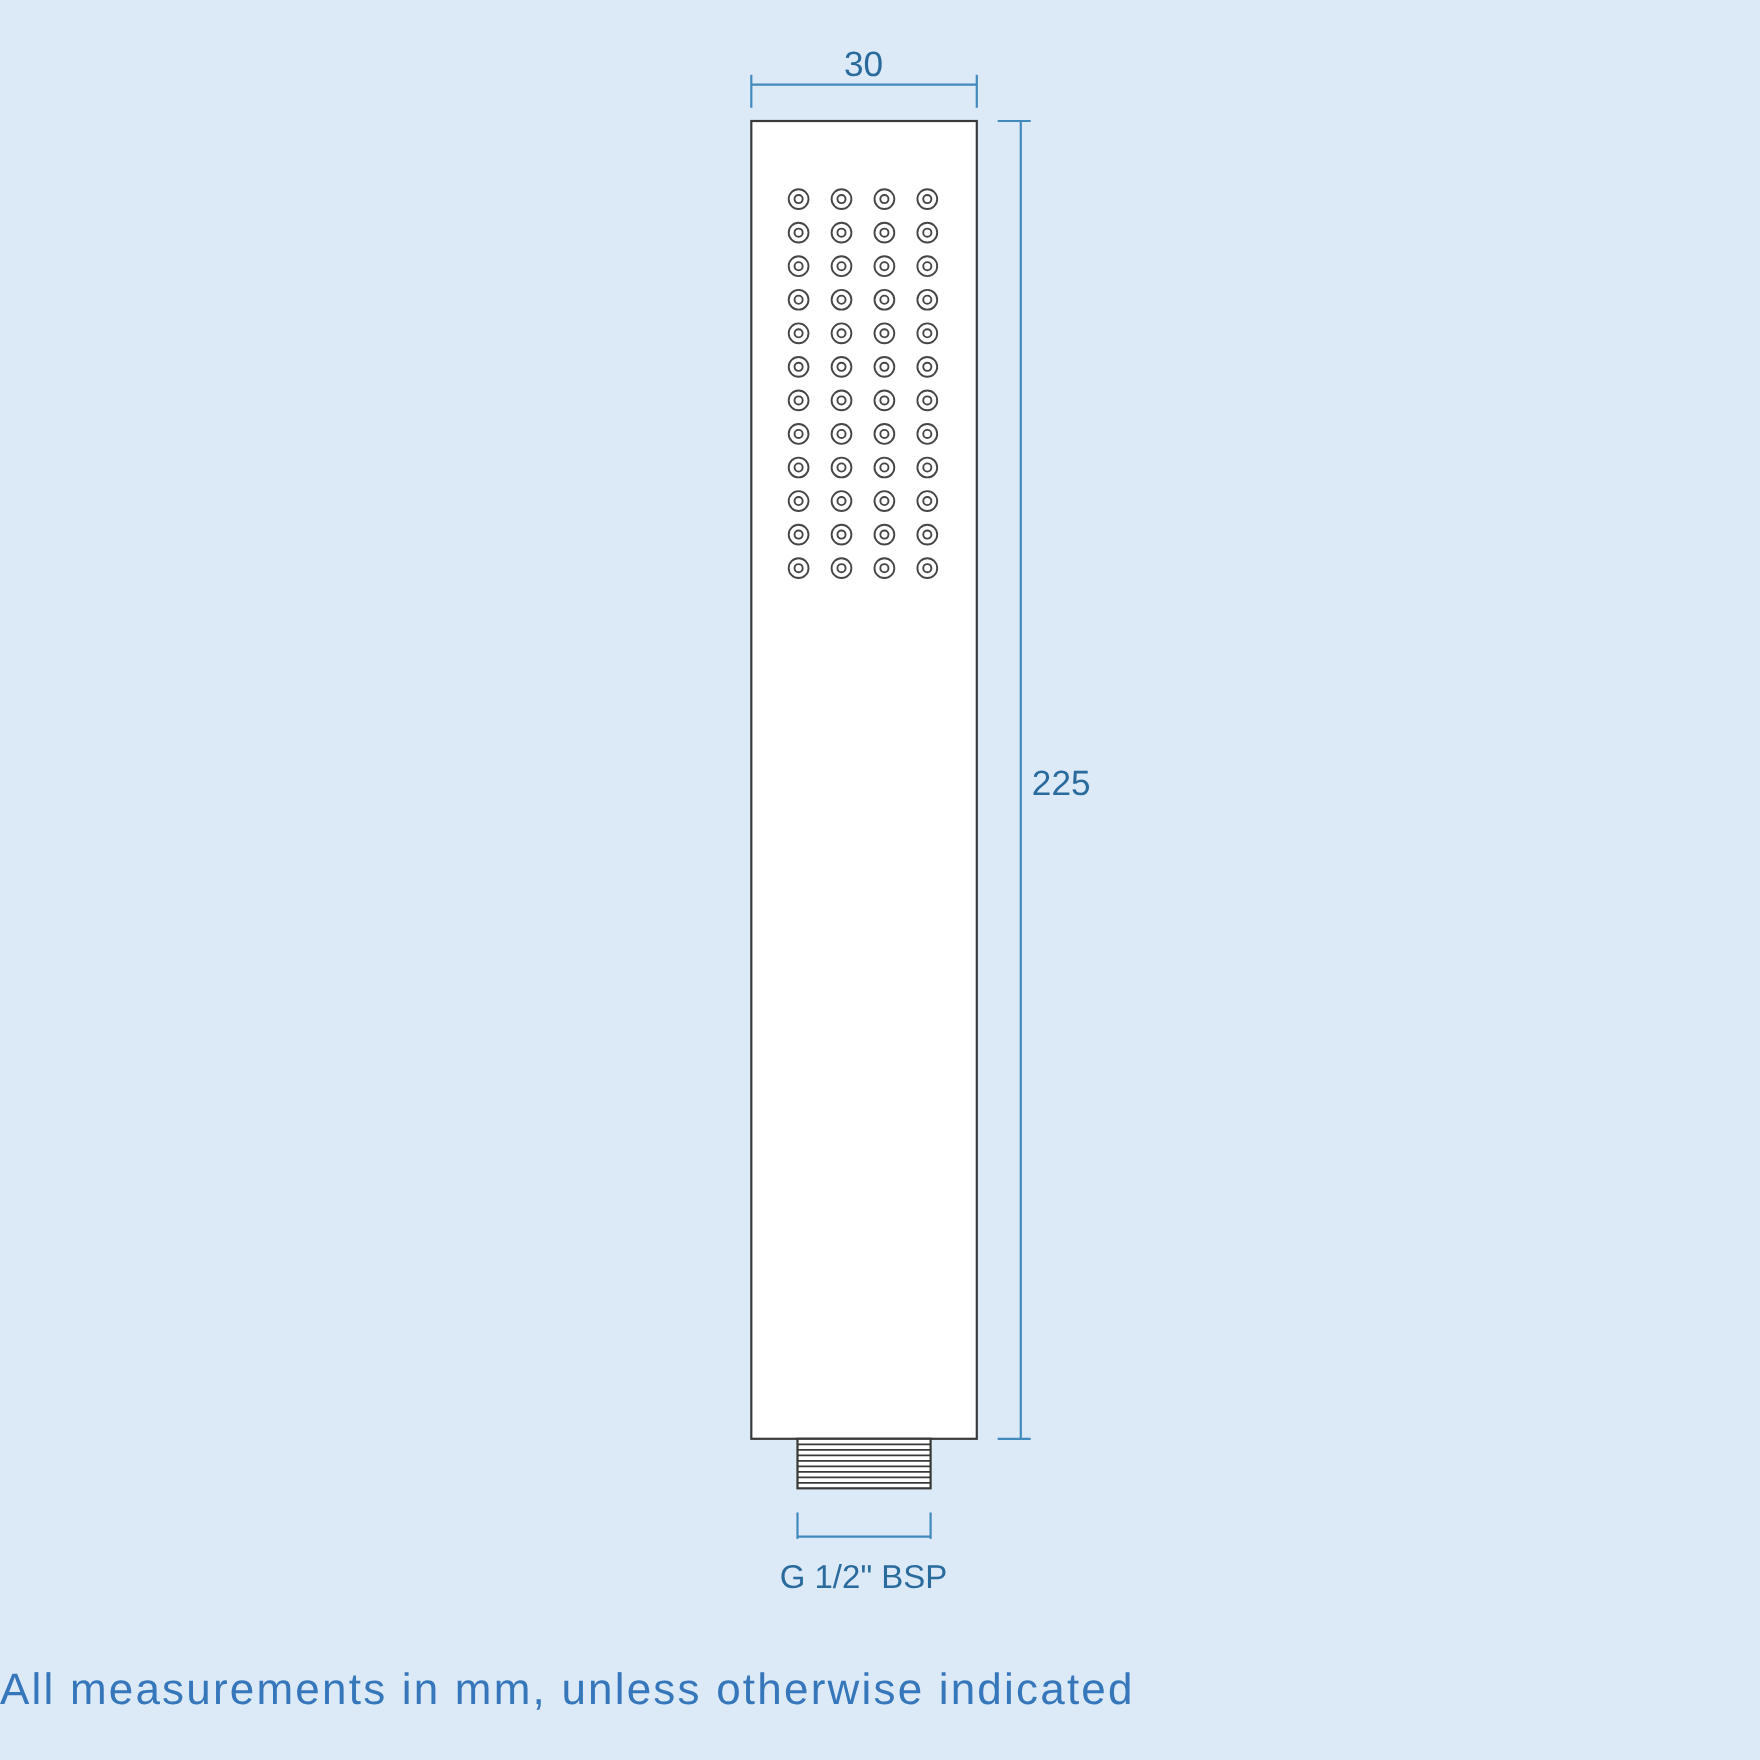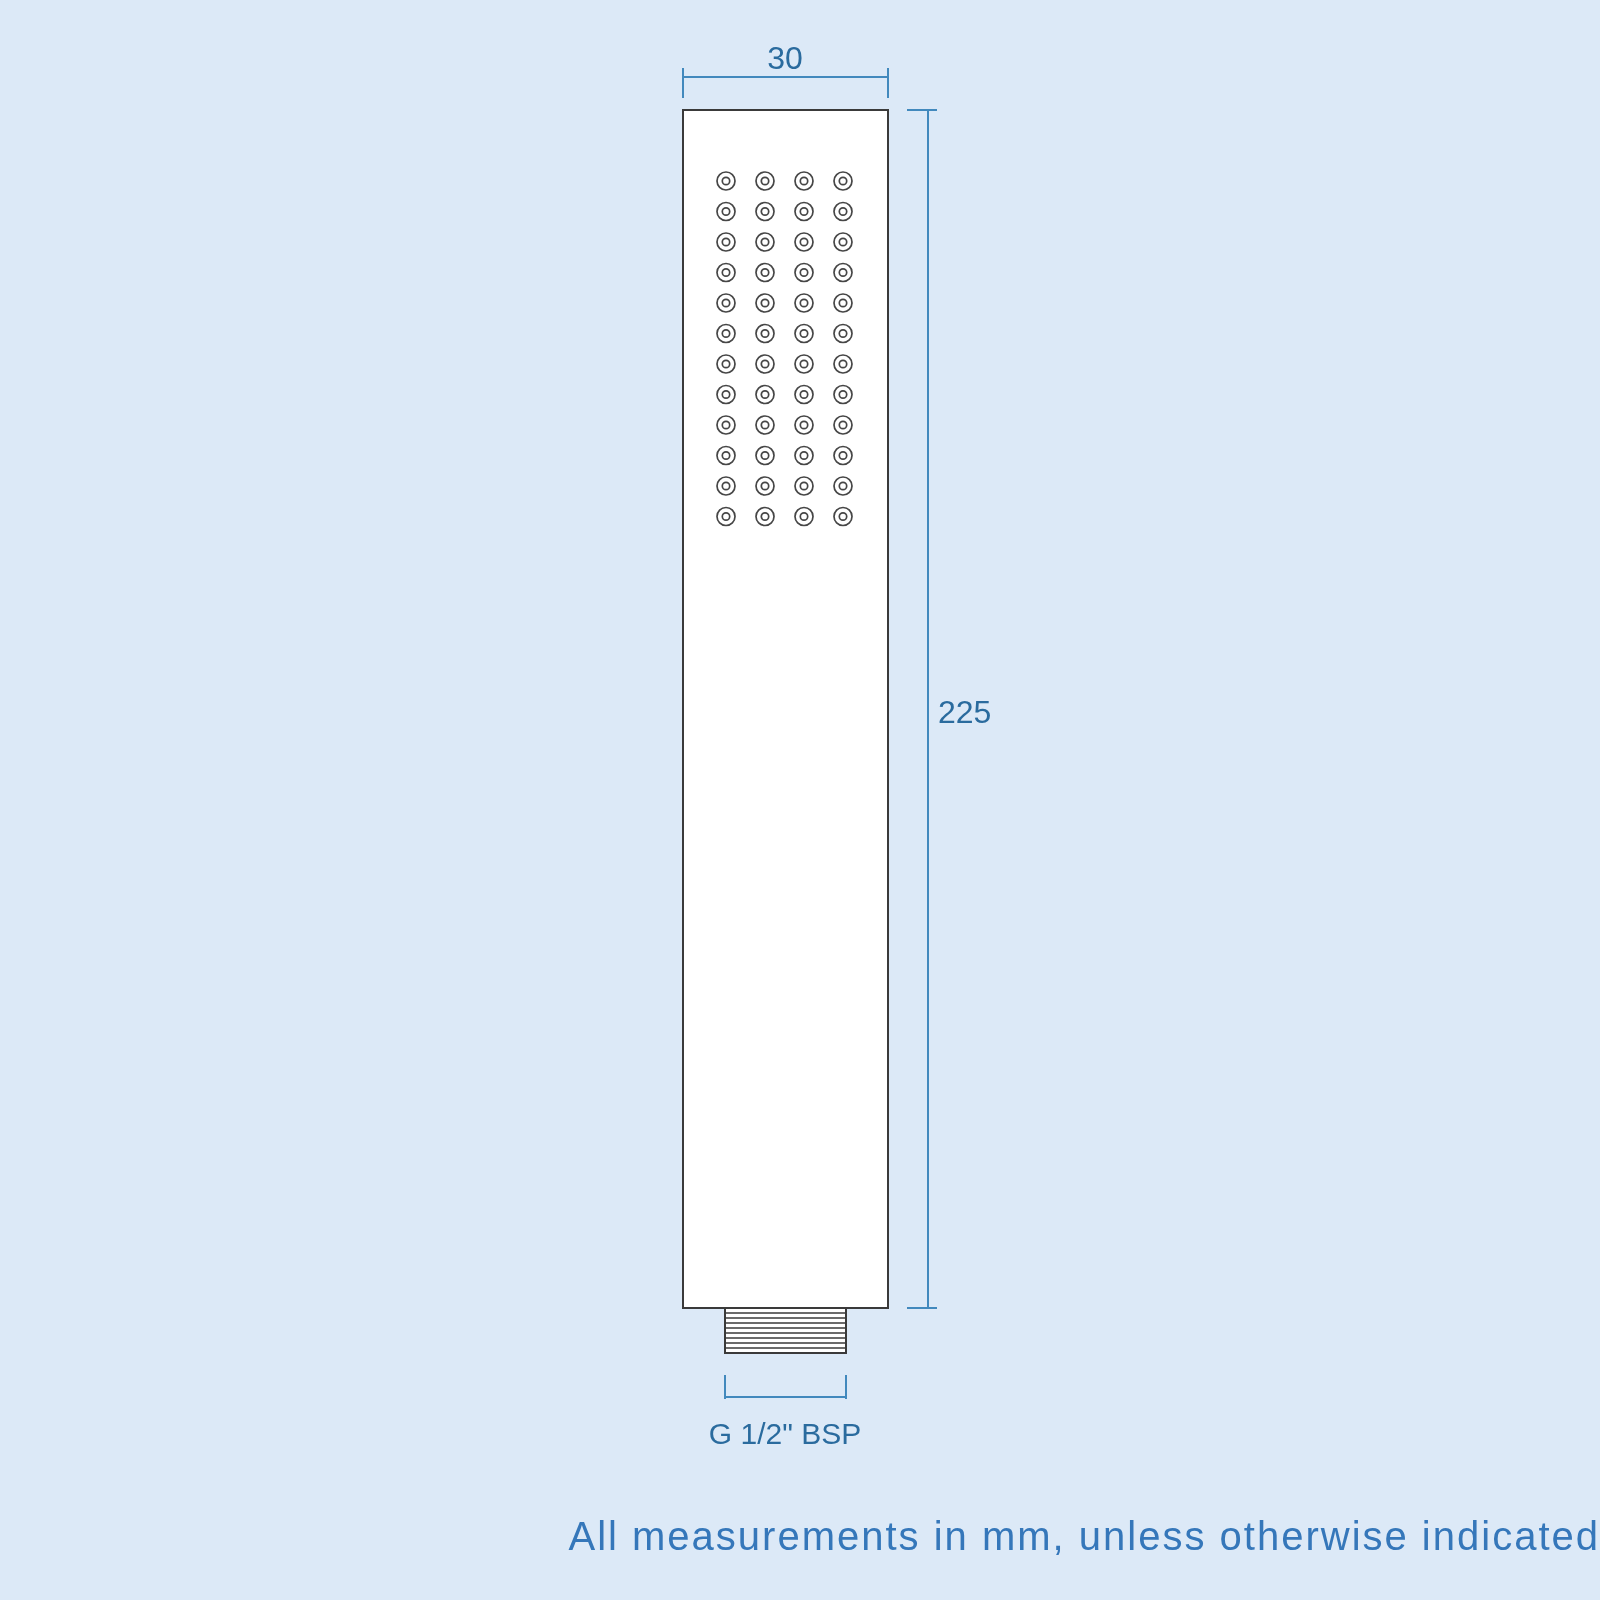--- a/index.html
+++ b/index.html
@@ -43,21 +43,21 @@
     fill: var(--dimension-text);
     font-family: "Liberation Sans", sans-serif;
     font-size: 32px;
   }
   .dim text.thread-label { font-size: 30px; }
   .note {
     position: absolute;
     left: 0;
     right: 0;
     top: 1514px;
-    text-align: right;
+    text-align: left;
     font-size: 40px;
     letter-spacing: 2px;
     color: var(--note-text);
   }
 </style>
 </head>
 <body>
 
 <div class="canvas">
   <svg width="1600" height="1600" viewBox="0 0 1600 1600">

